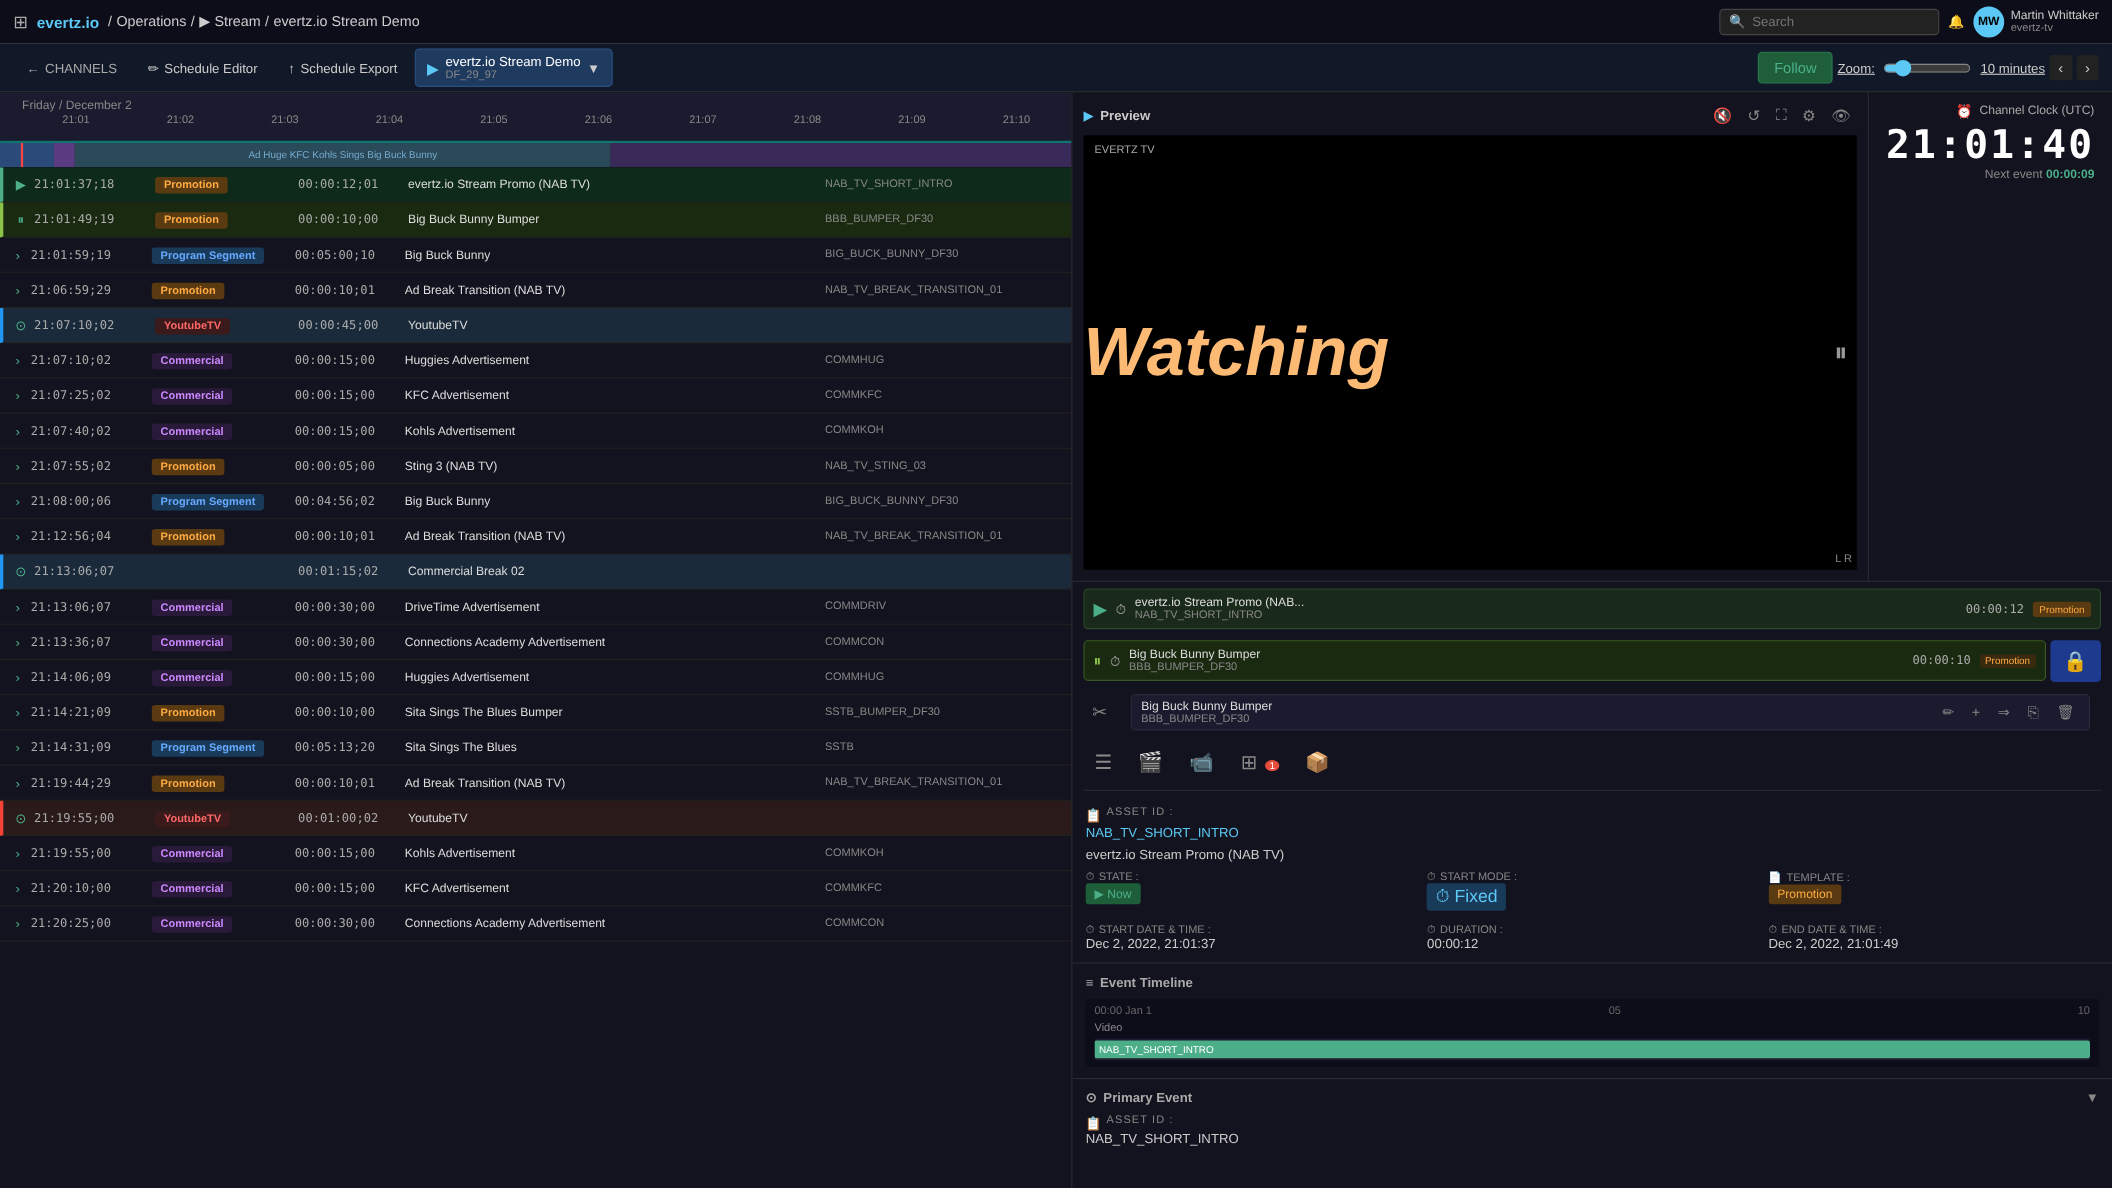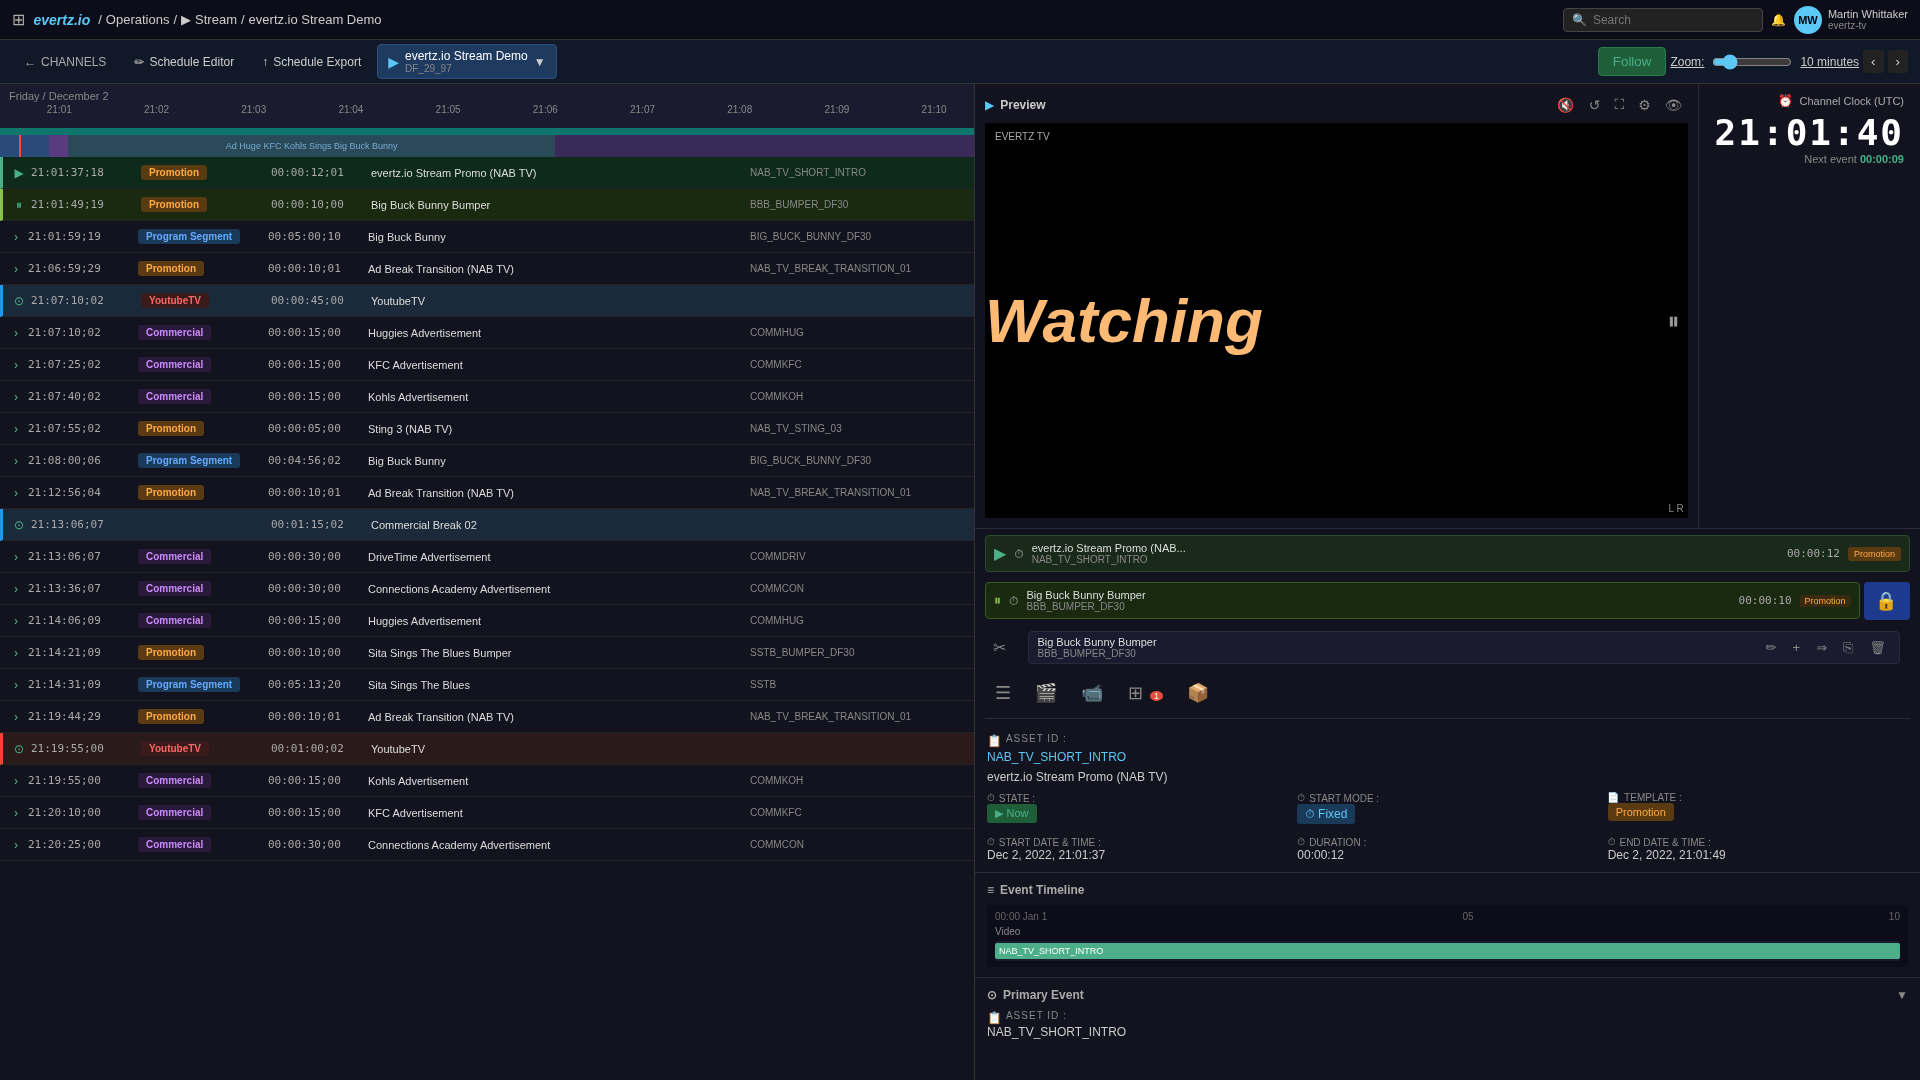--- a/index.html
+++ b/index.html
@@ -3,21 +3,21 @@
   <meta charset="utf-8">
   <style>
     * { box-sizing: border-box; margin: 0; padding: 0; }
     body { background: #1a1a2e; color: #ccc; font-family: 'Segoe UI', Arial, sans-serif; font-size: 12px; overflow: hidden; width: 1920px; height: 1080px; }
 
     
     .top-nav {
       display: flex; align-items: center; background: #0d0d1a; height: 40px; padding: 0 12px; gap: 8px; border-bottom: 1px solid #333;
     }
     .top-nav .apps-icon { color: #aaa; font-size: 16px; cursor: pointer; }
-    .top-nav .logo { color: #5bc8f5; font-weight: bold; font-size: 14px; font-style: italic; }
+    .top-nav .logo { color: #5bc8f5; font-weight: bold; font-size: 14px; }
     .top-nav .breadcrumb { color: #888; font-size: 13px; display: flex; align-items: center; gap: 4px; }
     .top-nav .breadcrumb span { color: #ccc; }
     .top-nav .spacer { flex: 1; }
     .top-nav .search-box { display: flex; align-items: center; background: #222; border: 1px solid #444; border-radius: 4px; padding: 4px 8px; gap: 6px; width: 200px; }
     .top-nav .search-box input { background: none; border: none; outline: none; color: #d946ef; font-size: 12px; width: 140px; }
     .top-nav .notif-icon, .top-nav .user-icon { color: #aaa; cursor: pointer; }
     .top-nav .user-info { display: flex; align-items: center; gap: 6px; }
     .top-nav .user-avatar { width: 28px; height: 28px; border-radius: 50%; background: #5bc8f5; display: flex; align-items: center; justify-content: center; font-size: 11px; color: #000; font-weight: bold; }
 
     
@@ -36,21 +36,21 @@
     .toolbar .zoom-slider { width: 80px; accent-color: #5bc8f5; }
     .toolbar .nav-arrow { background: #222; border: none; color: #ccc; padding: 4px 8px; border-radius: 3px; cursor: pointer; }
 
     
     .main-layout { display: flex; height: calc(1080px - 84px); }
 
     
     .schedule-panel { flex: 0 0 975px; display: flex; flex-direction: column; background: #12131e; border-right: 1px solid #333; }
 
     
-    .timeline-header { background: #1a1b2e; border-bottom: 7px solid #0f766e; padding: 4px 1px; }
+    .timeline-header { background: #1a1b2e; border-bottom: 2px solid #0f766e; padding: 4px 12px; }
     .timeline-date { font-size: 11px; color: #888; padding: 2px 8px; }
     .timeline-times { display: flex; position: relative; height: 20px; background: #1a1b2e; }
     .timeline-time-mark { position: absolute; font-size: 10px; color: #888; transform: translateX(-50%); }
 
     
     .timeline-track { position: relative; height: 22px; overflow: hidden; }
     .timeline-track-inner { display: flex; height: 100%; background: #1a1b2e; }
     .track-segment { height: 100%; display: flex; align-items: center; justify-content: center; font-size: 9px; overflow: hidden; white-space: nowrap; padding: 0 4px; }
     .track-ad { background: #2a5080; color: #7ac; }
     .track-promo { background: #5a3a10; color: #fa0; }
@@ -129,21 +129,21 @@
     .info-label { font-size: 10px; color: #888; text-transform: uppercase; letter-spacing: 1px; margin-bottom: 4px; }
     .info-value { font-size: 12px; color: #ccc; margin-bottom: 6px; }
     .info-value.link { color: #5bc8f5; cursor: pointer; }
     .info-grid { display: grid; grid-template-columns: 1fr 1fr 1fr; gap: 10px; margin-top: 8px; }
     .info-grid-2 { display: grid; grid-template-columns: 1fr 1fr 1fr; gap: 10px; margin-top: 8px; }
 
     .info-item { }
     .info-item .il { font-size: 10px; color: #888; display: flex; align-items: center; gap: 4px; }
     .info-item .iv { font-size: 12px; color: #ccc; }
     .info-item .iv.state-now { background: #1e5f3a; color: #4caf8a; padding: 3px 8px; border-radius: 3px; display: inline-block; font-size: 11px; }
-    .info-item .iv.state-fixed { background: #1a3a5a; color: #5bc8f5; padding: 3px 8px; border-radius: 3px; display: inline-block; font-size: 12px; }
+    .info-item .iv.state-fixed { background: #1a3a5a; color: #5bc8f5; padding: 3px 8px; border-radius: 3px; display: inline-block; font-size: 16px; }
     .info-item .iv.template-promo { background: #5a3a10; color: #ffaa44; padding: 3px 8px; border-radius: 3px; display: inline-block; font-size: 11px; }
 
     
     .event-timeline-section { padding: 10px 12px; border-top: 1px solid #2a2a3a; }
     .section-header { font-size: 12px; color: #aaa; font-weight: 600; display: flex; align-items: center; gap: 6px; margin-bottom: 8px; }
     .timeline-mini { background: #0d0d1a; border-radius: 4px; padding: 6px 8px; }
     .timeline-mini-labels { display: flex; justify-content: space-between; font-size: 10px; color: #666; margin-bottom: 4px; }
     .timeline-mini-track { height: 20px; background: #1a1b2e; border-radius: 2px; position: relative; overflow: hidden; }
     .timeline-mini-segment { position: absolute; top: 2px; bottom: 2px; border-radius: 2px; display: flex; align-items: center; padding: 0 4px; font-size: 9px; }
 

